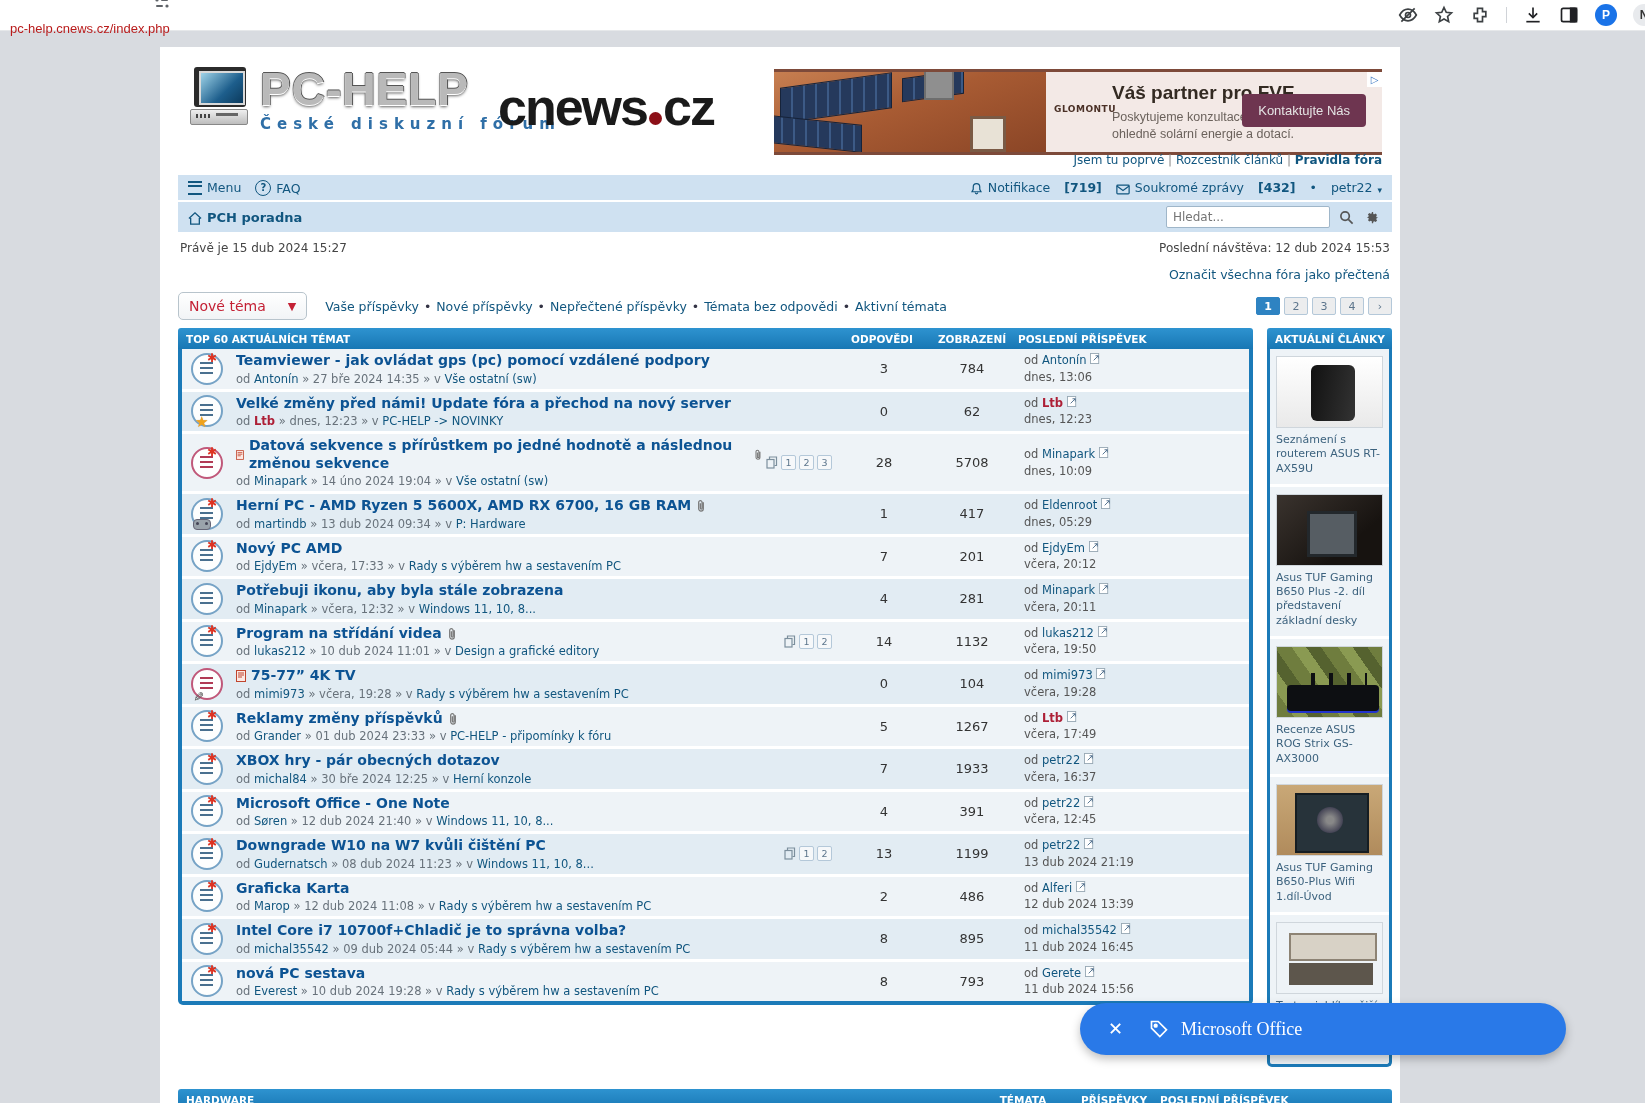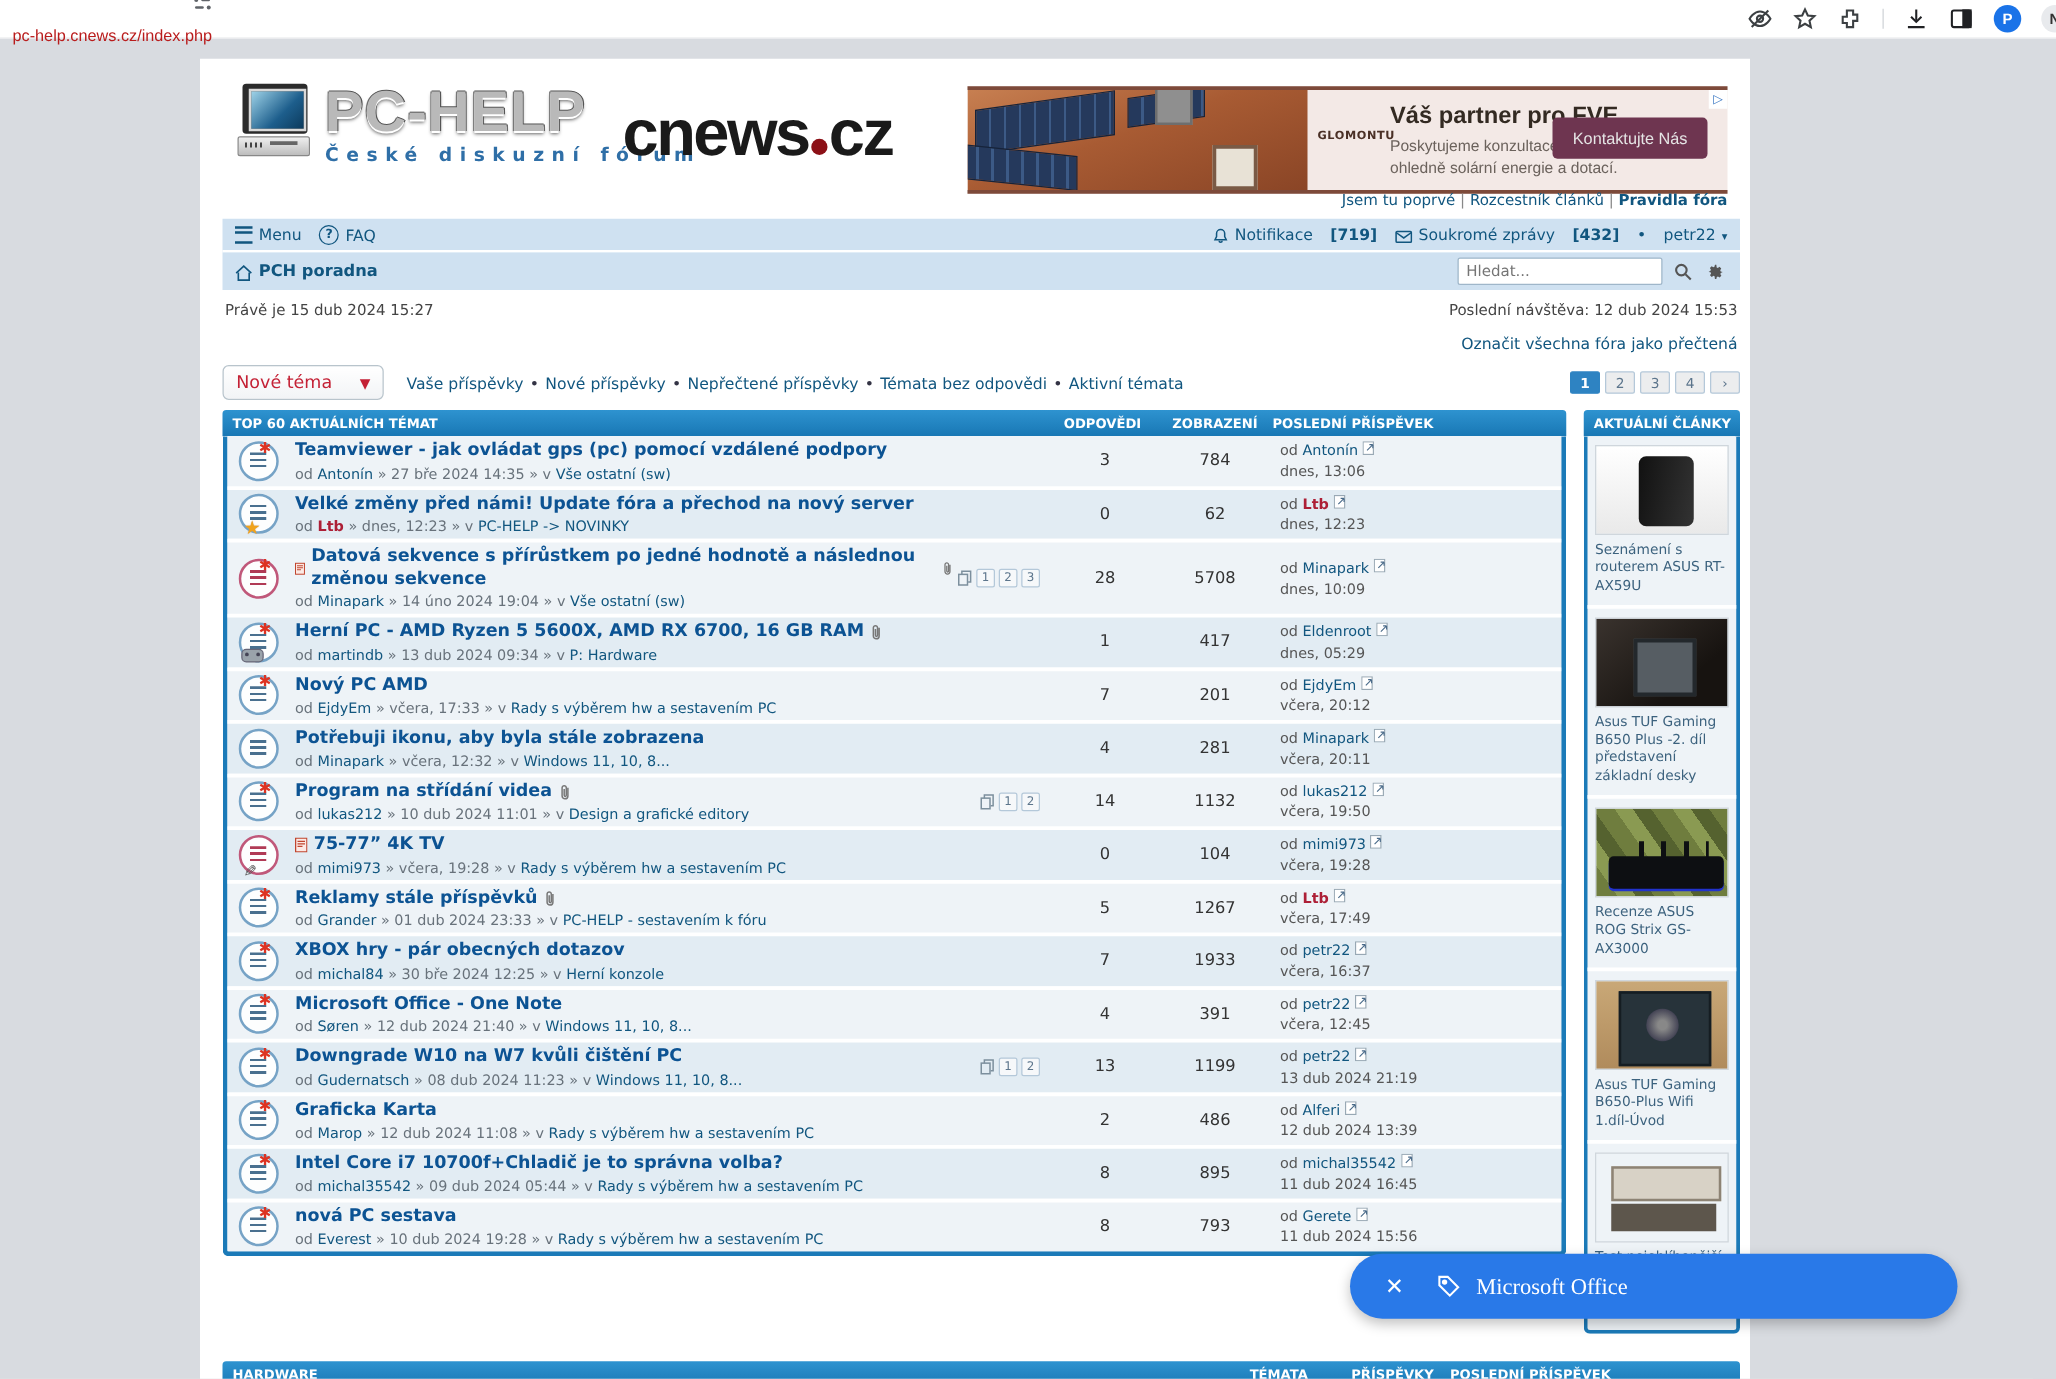--- a/index.html
+++ b/index.html
@@ -562,26 +562,26 @@
             </div>
             <div class="trow">
               <div class="ticon-wrap">
                 <span class="ticon">
                   <span class="tlines"></span>
                   <span class="tstar">✱</span>
                 </span>
               </div>
               <div class="tmain">
                 <div class="ttitle">
-                  <span>Reklamy stále příspěvků</span>
+                  <span>Reklamy změny příspěvků</span>
                   <svg width="10" height="13" viewBox="0 0 10 14" fill="none" stroke="#777" stroke-width="1.3">
                     <path d="M7.5 3.5v7a2.5 2.5 0 0 1-5 0v-7a1.8 1.8 0 0 1 3.6 0v6.5a.9.9 0 0 1-1.8 0V4.5"></path>
                   </svg>
                 </div>
-                <div class="tmeta">od <a>Grander</a> » 01 dub 2024 23:33 » v <a>PC-HELP - sestavením k fóru</a></div>
+                <div class="tmeta">od <a>Grander</a> » 01 dub 2024 23:33 » v <a>PC-HELP - připomínky k fóru</a></div>
               </div>
               <div class="tpages"></div>
               <div class="tnum">5</div>
               <div class="tnum">1267</div>
               <div class="tlast">
                 <div>od <a class="red">Ltb</a> <svg width="11" height="11" viewBox="0 0 12 12">
                     <rect x="0.5" y="0.5" width="9" height="11" fill="#fff" stroke="#98a8b4"></rect>
                     <path d="M4 8L9 3M9 3h-3M9 3v3" stroke="#4a6b8a" fill="none"></path>
                   </svg></div>
                 <div>včera, 17:49</div>

